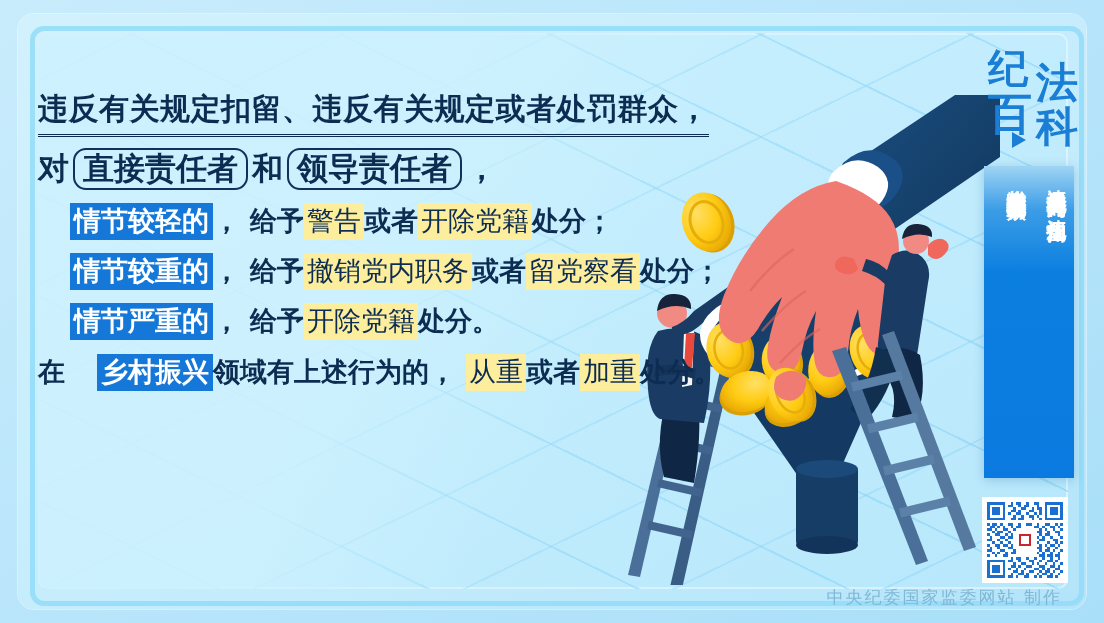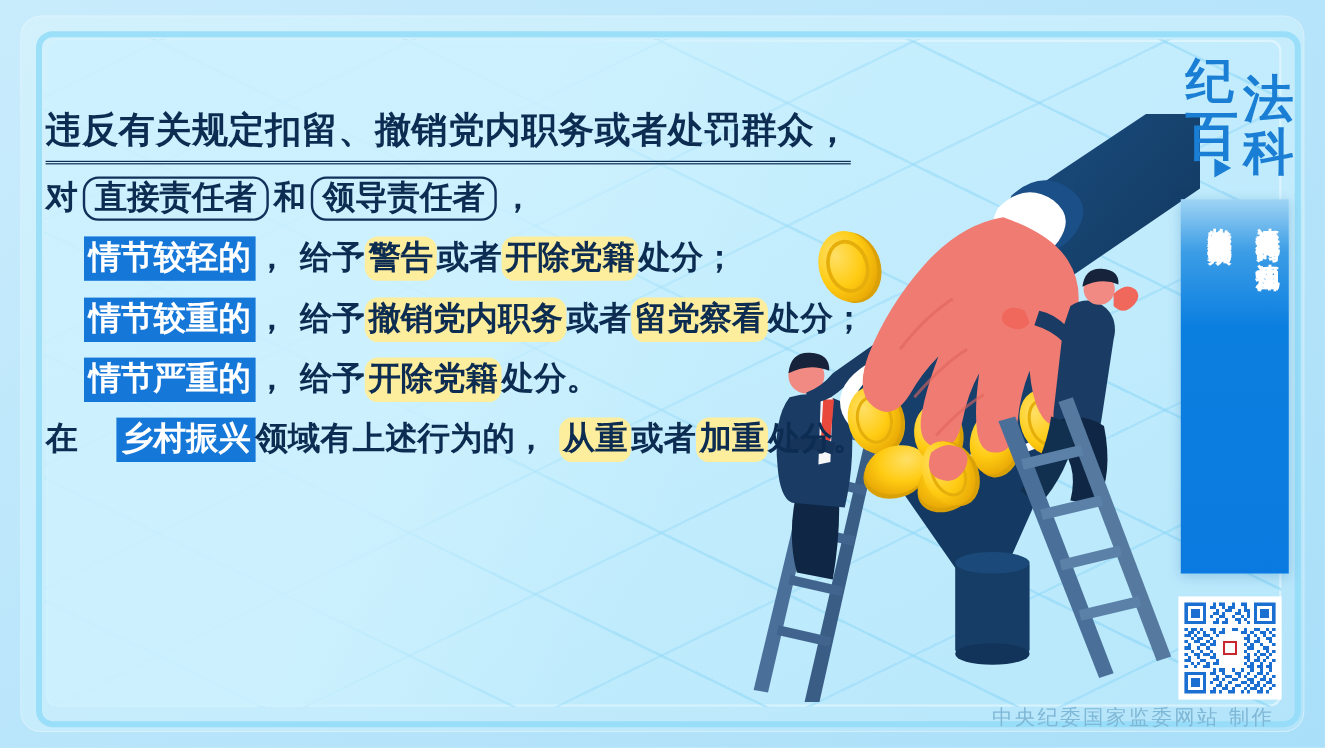--- a/index.html
+++ b/index.html
@@ -31,26 +31,26 @@
     background:linear-gradient(115deg, rgba(205,241,254,.92) 0 34%, rgba(196,238,253,.35) 55%, rgba(186,232,252,.15) 100%);}
 
   
   .textblock{position:absolute;left:38px;top:88px;width:640px;z-index:6;
     color:#0d2c52;font-weight:700;}
   .ln{margin:0 0 9px 0;white-space:nowrap;line-height:1.42;}
   .l1{font-size:30px;letter-spacing:.5px;display:inline-block;
       border-bottom:3px double #0d2c52;padding-bottom:3px;}
   .l1 .hv{font-weight:900;}
   .l1 .norm{font-weight:600;}
-  .l2{font-size:27px;margin-top:0;font-weight:600;}
+  .l2{font-size:31px;margin-top:0;font-weight:600;}
   .pill{display:inline-block;border:2.5px solid #12305a;border-radius:13px;
     padding:1px 8px 3px 8px;margin:0 4px;font-weight:700;line-height:1.1;}
   .l3,.l4,.l5,.l6{font-size:27px;font-weight:600;margin-top:12px;}
   .hl-blue{background:#1578d8;color:#ffffff;padding:2px 4px 4px 4px;font-weight:700;margin-left:32px;}
-  .hl-yellow{background:#fdee9e;color:#0d2c52;padding:2px 3px 4px 3px;font-weight:700;border-radius:11px;}
+  .hl-yellow{background:#fdee9e;color:#0d2c52;padding:2px 3px 4px 3px;font-weight:400;}
   .sp{display:inline-block;width:10px;}
 
   
   .illus{position:absolute;left:600px;top:95px;width:400px;height:490px;z-index:4;}
 
   
   .logo{position:absolute;left:988px;top:48px;width:92px;height:112px;z-index:8;}
   .logo-ch{position:absolute;color:#1a7fd4;font-weight:900;line-height:1;
      font-family:"DejaVu Sans","Liberation Sans",sans-serif;}
   .lg-ji{left:0;top:0;font-size:40px;}
@@ -233,21 +233,21 @@
           <line x1="300" y1="418" x2="350" y2="406"></line>
         </g>
       </g>
     </svg>
   </div>
 
   <div class="textblock">
 
     <div class="ln">
       <span class="l1">
-        <span class="norm">违反有关规定</span><span class="hv">扣留、撤销党内职务</span><span class="norm">或者</span><span class="hv">处罚群众</span><span class="norm">，</span>
+        <span class="norm">违反有关规定</span><span class="hv">扣留、违反有关规定</span><span class="norm">或者</span><span class="hv">处罚群众</span><span class="norm">，</span>
       </span>
     </div>
 
     <div class="ln l2">
       <span>对</span><span class="pill">直接责任者</span><span>和</span><span class="pill">领导责任者</span><span>，</span>
     </div>
 
     <div class="ln l3">
       <span class="hl-blue">情节较轻的</span><span>，</span><span class="sp"></span><span>给予</span><span class="hl-yellow">警告</span><span>或者</span><span class="hl-yellow">开除党籍</span><span>处分；</span>
     </div>

